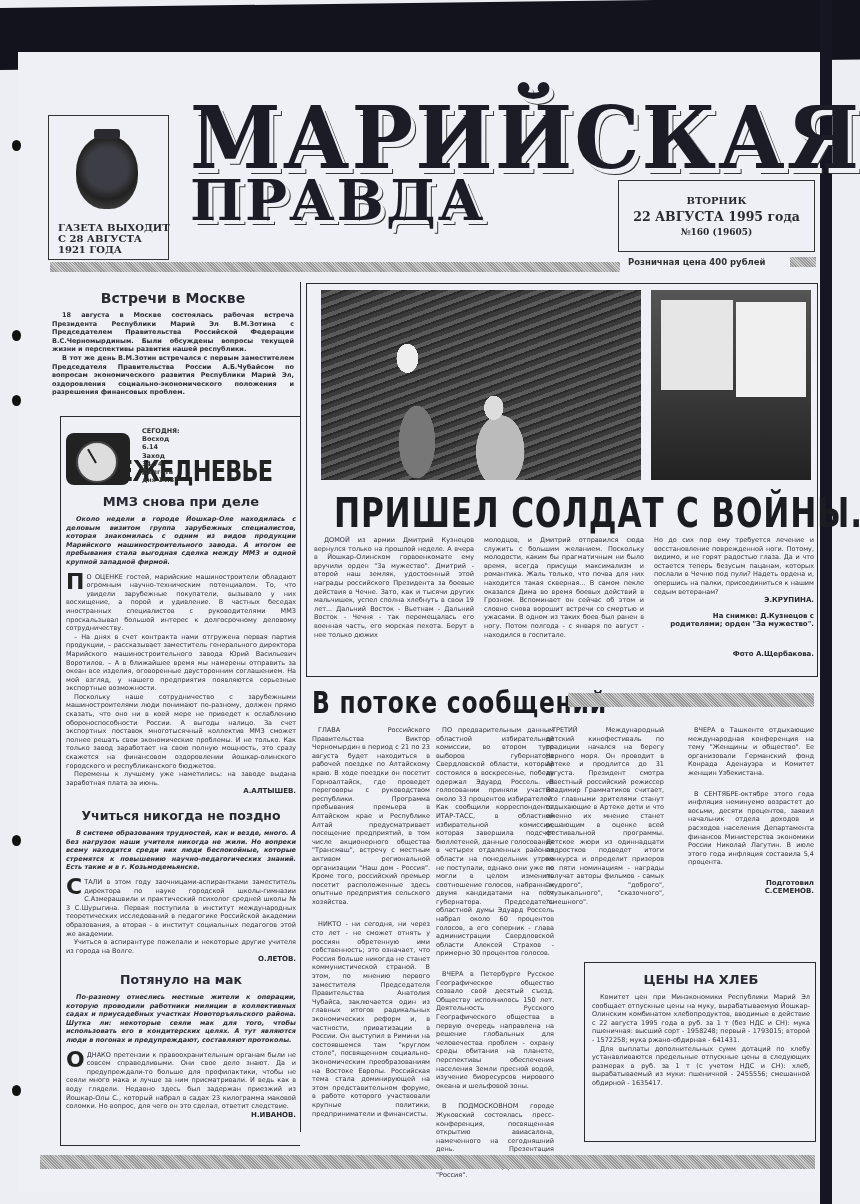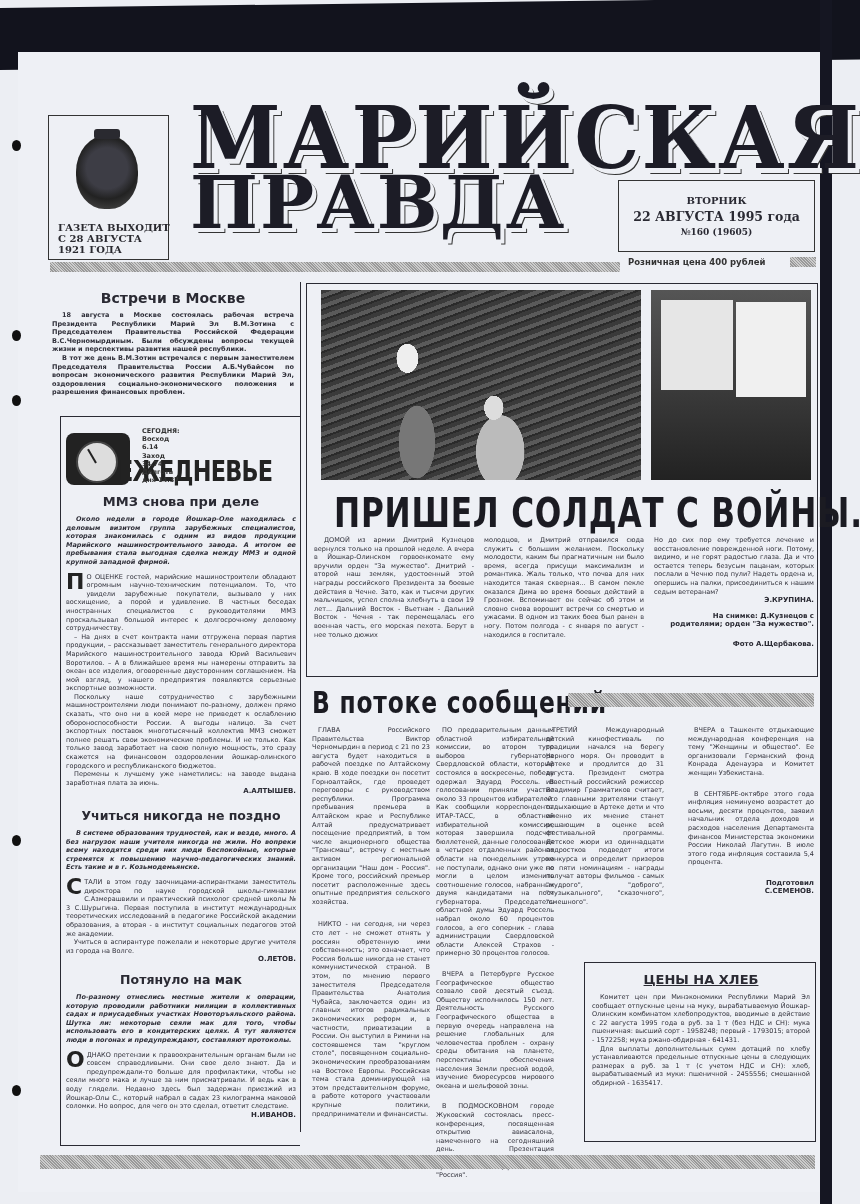--- a/index.html
+++ b/index.html
@@ -11,21 +11,21 @@
   .sheet { position: absolute; left: 18px; top: 52px; width: 802px; height: 1140px; background: #eef0f5; }
   .hole { position: absolute; width: 9px; height: 11px; border-radius: 50%; background: #111; }
 
   
   .crest-box { position: absolute; left: 48px; top: 115px; width: 121px; height: 145px; border: 1px solid #333; }
   .crest { position: absolute; left: 76px; top: 135px; width: 62px; height: 74px; border-radius: 50% 50% 46% 46%; background: radial-gradient(circle at 50% 45%, #3d3d45 0 40%, #222 60%, #555 100%); }
   .crest::after { content: ""; position: absolute; left: 18px; top: -6px; width: 26px; height: 10px; background: #2a2a30; border-radius: 3px; }
   .since { position: absolute; left: 58px; top: 222px; font-family: "DejaVu Serif", serif; font-size: 10px; font-weight: bold; line-height: 11px; color: #2a2a30; }
   .title { position: absolute; font-family: "DejaVu Serif", serif; font-weight: bold; color: #1c1c26; letter-spacing: 2px; text-shadow: 4px 4px 0 #eef0f5, 5px 5px 0 #333; }
   .title.l1 { left: 190px; top: 90px; font-size: 82px; transform: scaleY(1.05); }
-  .title.l2 { left: 190px; top: 160px; font-size: 72px; }
+  .title.l2 { left: 190px; top: 167px; font-size: 56px; }
   .datebox { position: absolute; left: 618px; top: 180px; width: 197px; height: 72px; border: 1.5px solid #333; text-align: center; font-family: "DejaVu Serif", serif; font-weight: bold; color: #2a2a33; }
   .datebox .d1 { font-size: 10px; margin-top: 14px; }
   .datebox .d2 { font-size: 12.5px; margin-top: 3px; }
   .datebox .d3 { font-size: 9px; margin-top: 3px; }
   .dither { position: absolute; height: 10px; background: repeating-linear-gradient(45deg, #999 0 1px, #ccc 1px 2px); }
   .price { position: absolute; left: 628px; top: 257px; font-size: 8.5px; font-weight: bold; color: #333; }
   .rule { position: absolute; background: #2a2a33; }
 
   
   h2.sans { font-family: "DejaVu Sans", sans-serif; font-weight: bold; color: #2a2a33; text-align: center; }
@@ -147,21 +147,21 @@
     <div>
         <p class="txt" style="text-indent:10px">ДОМОЙ из армии Дмитрий Кузнецов вернулся только на прошлой неделе. А вчера в Йошкар-Олинском горвоенкомате ему вручили орден "За мужество". Дмитрий - второй наш земляк, удостоенный этой награды российского Президента за боевые действия в Чечне. Зато, как и тысячи других мальчишек, успел сполна хлебнуть в свои 19 лет... Дальний Восток - Вьетнам - Дальний Восток - Чечня - так перемещалась его военная часть, его морская пехота. Берут в нее только дюжих</p>
       </div>
     <div>
         <p class="txt">молодцов, и Дмитрий отправился сюда служить с большим желанием. Поскольку молодости, каким бы прагматичным ни было время, всегда присущи максимализм и романтика. Жаль только, что почва для них находится такая скверная... В самом пекле оказался Дима во время боевых действий в Грозном. Вспоминает он сейчас об этом и словно снова ворошит встречи со смертью и ужасами. В одном из таких боев был ранен в ногу. Потом полгода - с января по август - находился в госпитале.</p>
       </div>
     <div>
       <p class="txt">Но до сих пор ему требуется лечение и восстановление поврежденной ноги. Потому, видимо, и не горят радостью глаза. Да и что остается теперь безусым пацанам, которых послали в Чечню под пули? Надеть ордена и, опершись на палки, присоединиться к нашим седым ветеранам?</p>
       <div class="sig">Э.КРУПИНА.</div>
       <p class="caption" style="margin-top:8px;text-indent:8px;text-align:right;">На снимке: Д.Кузнецов с родителями; орден "За мужество".</p>
-      <div class="sig" style="margin-top:12px;">Фото А.Щербакова.</div>
+      <div class="sig" style="margin-top:22px;">Фото А.Щербакова.</div>
     </div>
   </div>
 
   <div class="headline" style="left:312px;top:685px;font-size:30px;">В потоке сообщений</div>
   <div class="dither" style="left:568px;top:693px;width:246px;height:14px;"></div>
 
   <div class="block" style="left:312px;top:726px;width:118px;">
     <p class="txt" style="text-indent:6px;margin-bottom:14px;">ГЛАВА Российского Правительства Виктор Черномырдин в период с 21 по 23 августа будет находиться в рабочей поездке по Алтайскому краю. В ходе поездки он посетит Горноалтайск, где проведет переговоры с руководством республики. Программа пребывания премьера в Алтайском крае и Республике Алтай предусматривает посещение предприятий, в том числе акционерного общества "Трансмаш", встречу с местным активом региональной организации "Наш дом - Россия". Кроме того, российский премьер посетит расположенные здесь опытные предприятия сельского хозяйства.</p>
     <p class="txt" style="text-indent:6px">НИКТО - ни сегодня, ни через сто лет - не сможет отнять у россиян обретенную ими собственность; это означает, что Россия больше никогда не станет коммунистической страной. В этом, по мнению первого заместителя Председателя Правительства Анатолия Чубайса, заключается один из главных итогов радикальных экономических реформ и, в частности, приватизации в России. Он выступил в Римини на состоявшемся там "круглом столе", посвященном социально-экономическим преобразованиям на Востоке Европы. Российская тема стала доминирующей на этом представительном форуме, в работе которого участвовали крупные политики, предприниматели и финансисты.</p>
   </div>
@@ -175,19 +175,19 @@
   </div>
   <div class="block" style="left:688px;top:726px;width:126px;">
     <p class="txt" style="text-indent:6px;margin-bottom:12px;">ВЧЕРА в Ташкенте отдыхающие международная конференция на тему "Женщины и общество". Ее организовали Германский фонд Конрада Аденауэра и Комитет женщин Узбекистана.</p>
     <p class="txt" style="text-indent:6px;margin-bottom:12px;">В СЕНТЯБРЕ-октябре этого года инфляция неминуемо возрастет до восьми, десяти процентов, заявил начальник отдела доходов и расходов населения Департамента финансов Министерства экономики России Николай Лагутин. В июле этого года инфляция составила 5,4 процента.</p>
     <div class="sig">Подготовил</div>
     <div class="sig">С.СЕМЕНОВ.</div>
   </div>
 
   <div class="frame" style="left:584px;top:962px;width:232px;height:180px;"></div>
   <div class="block" style="left:592px;top:972px;width:218px;">
-    <h2 class="sans" style="font-size:13px;margin-bottom:6px;text-decoration:underline;">ЦЕНЫ НА ХЛЕБ</h2>
+    <h2 class="sans" style="font-size:13px;margin-bottom:6px;">ЦЕНЫ НА ХЛЕБ</h2>
     <p class="txt" style="text-indent:8px">Комитет цен при Минэкономики Республики Марий Эл сообщает отпускные цены на муку, вырабатываемую Йошкар-Олинским комбинатом хлебопродуктов, вводимые в действие с 22 августа 1995 года в руб. за 1 т (без НДС и СН): мука пшеничная: высший сорт - 1958248; первый - 1793015; второй - 1572258; мука ржано-обдирная - 641431.</p>
     <p class="txt" style="text-indent:8px">Для выплаты дополнительных сумм дотаций по хлебу устанавливаются предельные отпускные цены в следующих размерах в руб. за 1 т (с учетом НДС и СН): хлеб, вырабатываемый из муки: пшеничной - 2455556; смешанной обдирной - 1635417.</p>
   </div>
 
   <div class="dither" style="left:40px;top:1155px;width:775px;height:14px;"></div>
 </div>
 
 </body></html>

